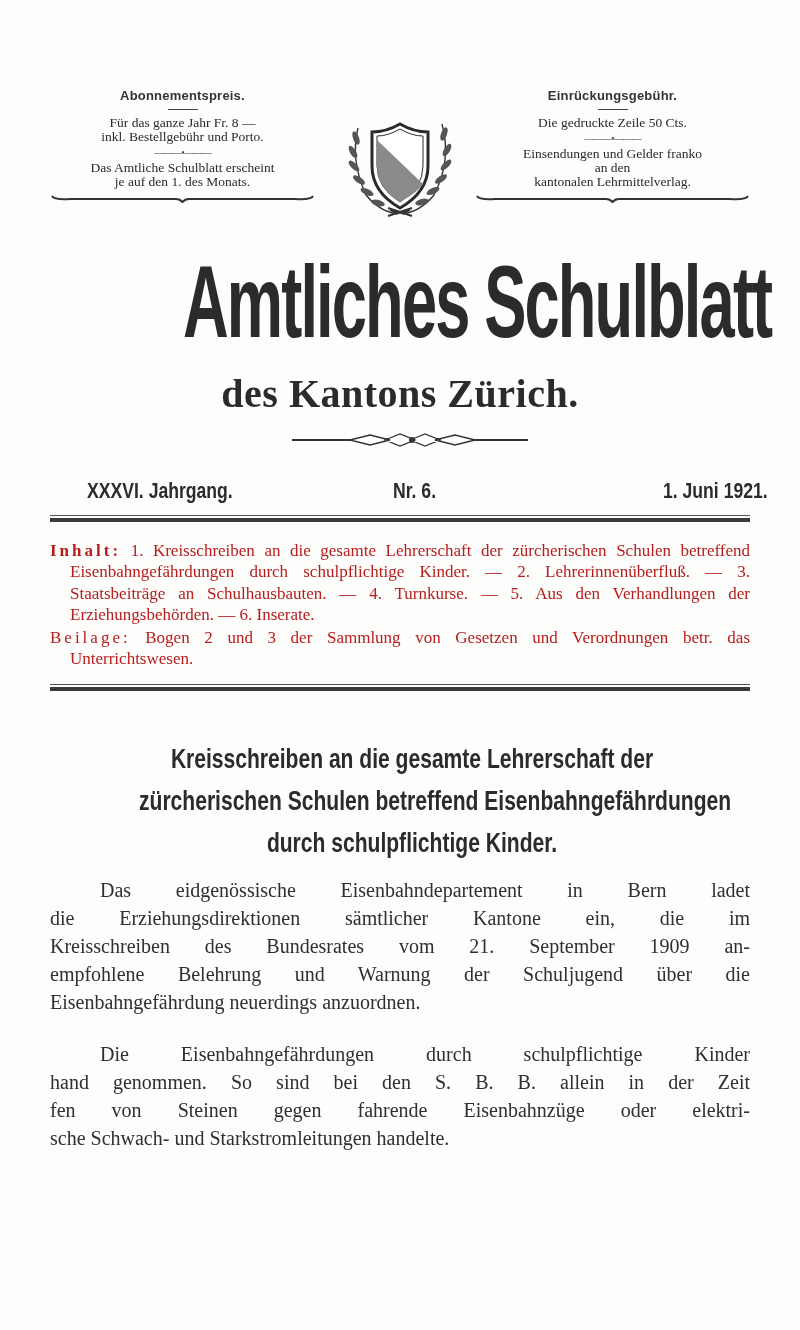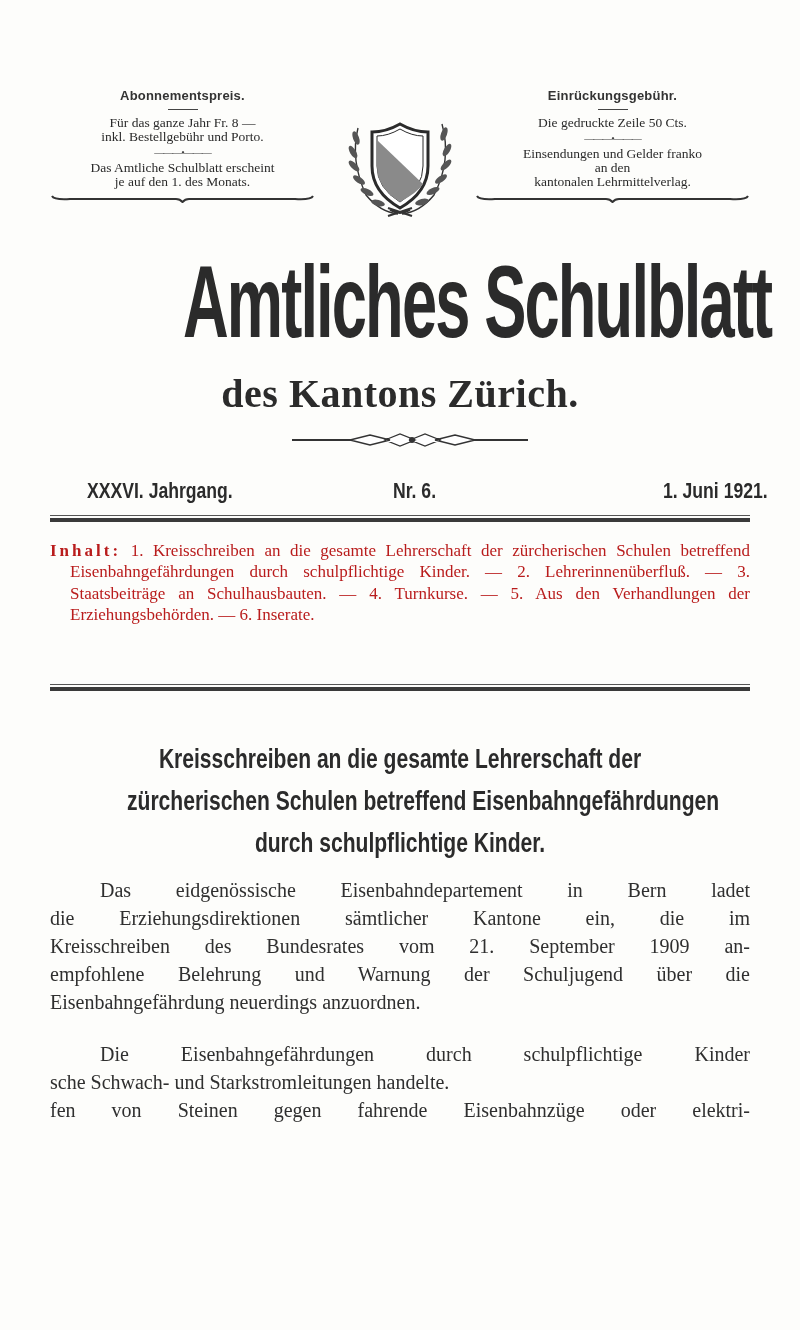--- a/index.html
+++ b/index.html
@@ -33,21 +33,21 @@
     font-family: "Liberation Sans", "DejaVu Sans", sans-serif; font-weight: bold; font-size: 22px; color:#2b2b2b;margin-left:37px; }
   .issue-row span { position: absolute; top: 0; transform: scaleX(0.8); transform-origin: left; white-space: nowrap; }
   .rule-double { position: absolute; left: 0; width: 700px; }
   .rule-double .thin { height: 1px; background:#555; }
   .rule-double .thick { height: 4px; background:#3a3a3a; margin-top: 2px; }
 
   .contents { position: absolute; top: 540px; left: 0; width: 700px; font-size: 17px; line-height: 21.3px; color:#b91c1c; }
   .contents p { margin: 0; text-indent: -20px; padding-left: 20px; text-align: justify; }
   .spaced { letter-spacing: 3px; }
 
-  .article-title { position: absolute; top: 738px; left: 0; width: 700px; text-align: center;
+  .article-title { position: absolute; top: 738px; left: 12px; width: 700px; text-align: center;
     font-family: "Liberation Sans", "DejaVu Sans", sans-serif; font-weight: bold; font-size: 27px;
     line-height: 42px; color:#2b2b2b; }
   .article-title div { transform: scaleX(0.78); transform-origin: center; white-space: nowrap; }
 
   .body-text { position: absolute; left: 0; width: 700px; font-size: 20px; line-height: 28px; color:#2f2f2f; text-align: justify; }
   .body-text .l { display:block; text-align: justify; text-align-last: justify; }
   .body-text .l.last { text-align-last: left; }
   .body-text .l.first { text-indent: 50px; }
 </style>
 </head>
@@ -131,20 +131,21 @@
     <span style="left:576px">1. Juni 1921.</span>
   </div>
 
   <div class="rule-double" style="top:515px">
     <div class="thin"></div>
       <div class="thick"></div>
   </div>
 
   <div class="contents">
     <p><b class="spaced">Inhalt:</b> <span>1. Kreisschreiben an die gesamte Lehrerschaft der zürcherischen Schulen betreffend Eisenbahngefährdungen durch schulpflichtige Kinder. — 2. Lehrerinnenüberfluß. — 3. Staatsbeiträge an Schulhausbauten. — 4. Turnkurse. — 5. Aus den Verhandlungen der Erziehungsbehörden. — 6. Inserate.</span></p>
+    <p style="margin-top:2px"><span class="spaced">Beilage:</span> <span>Bogen 2 und 3 der Sammlung von Gesetzen und Verordnungen betr. das Unterrichtswesen.</span></p>
   </div>
 
   <div class="rule-double" style="top:684px">
     <div class="thin"></div>
       <div class="thick"></div>
   </div>
 
   <div class="article-title">
     <div>Kreisschreiben an die gesamte Lehrerschaft der</div>
     <div>zürcherischen Schulen betreffend Eisenbahngefährdungen</div>
@@ -154,17 +155,18 @@
   <div class="body-text" style="top:876px">
     <span class="l first">Das eidgenössische Eisenbahndepartement in Bern ladet</span>
     <span class="l">die Erziehungsdirektionen sämtlicher Kantone ein, die im</span>
     <span class="l">Kreisschreiben des Bundesrates vom 21. September 1909 an-</span>
     <span class="l">empfohlene Belehrung und Warnung der Schuljugend über die</span>
     <span class="l last">Eisenbahngefährdung neuerdings anzuordnen.</span>
   </div>
 
   <div class="body-text" style="top:1040px">
     <span class="l first">Die Eisenbahngefährdungen durch schulpflichtige Kinder</span>
+    <span class="l">hand genommen. So sind bei den S. B. B. allein in der Zeit</span>
+    <span class="l">fen von Steinen gegen fahrende Eisenbahnzüge oder elektri-</span>
     <span class="l last">sche Schwach- und Starkstromleitungen handelte.</span>
-    <span class="l">fen von Steinen gegen fahrende Eisenbahnzüge oder elektri-</span>
   </div>
 
 </div>
 
 </body></html>

